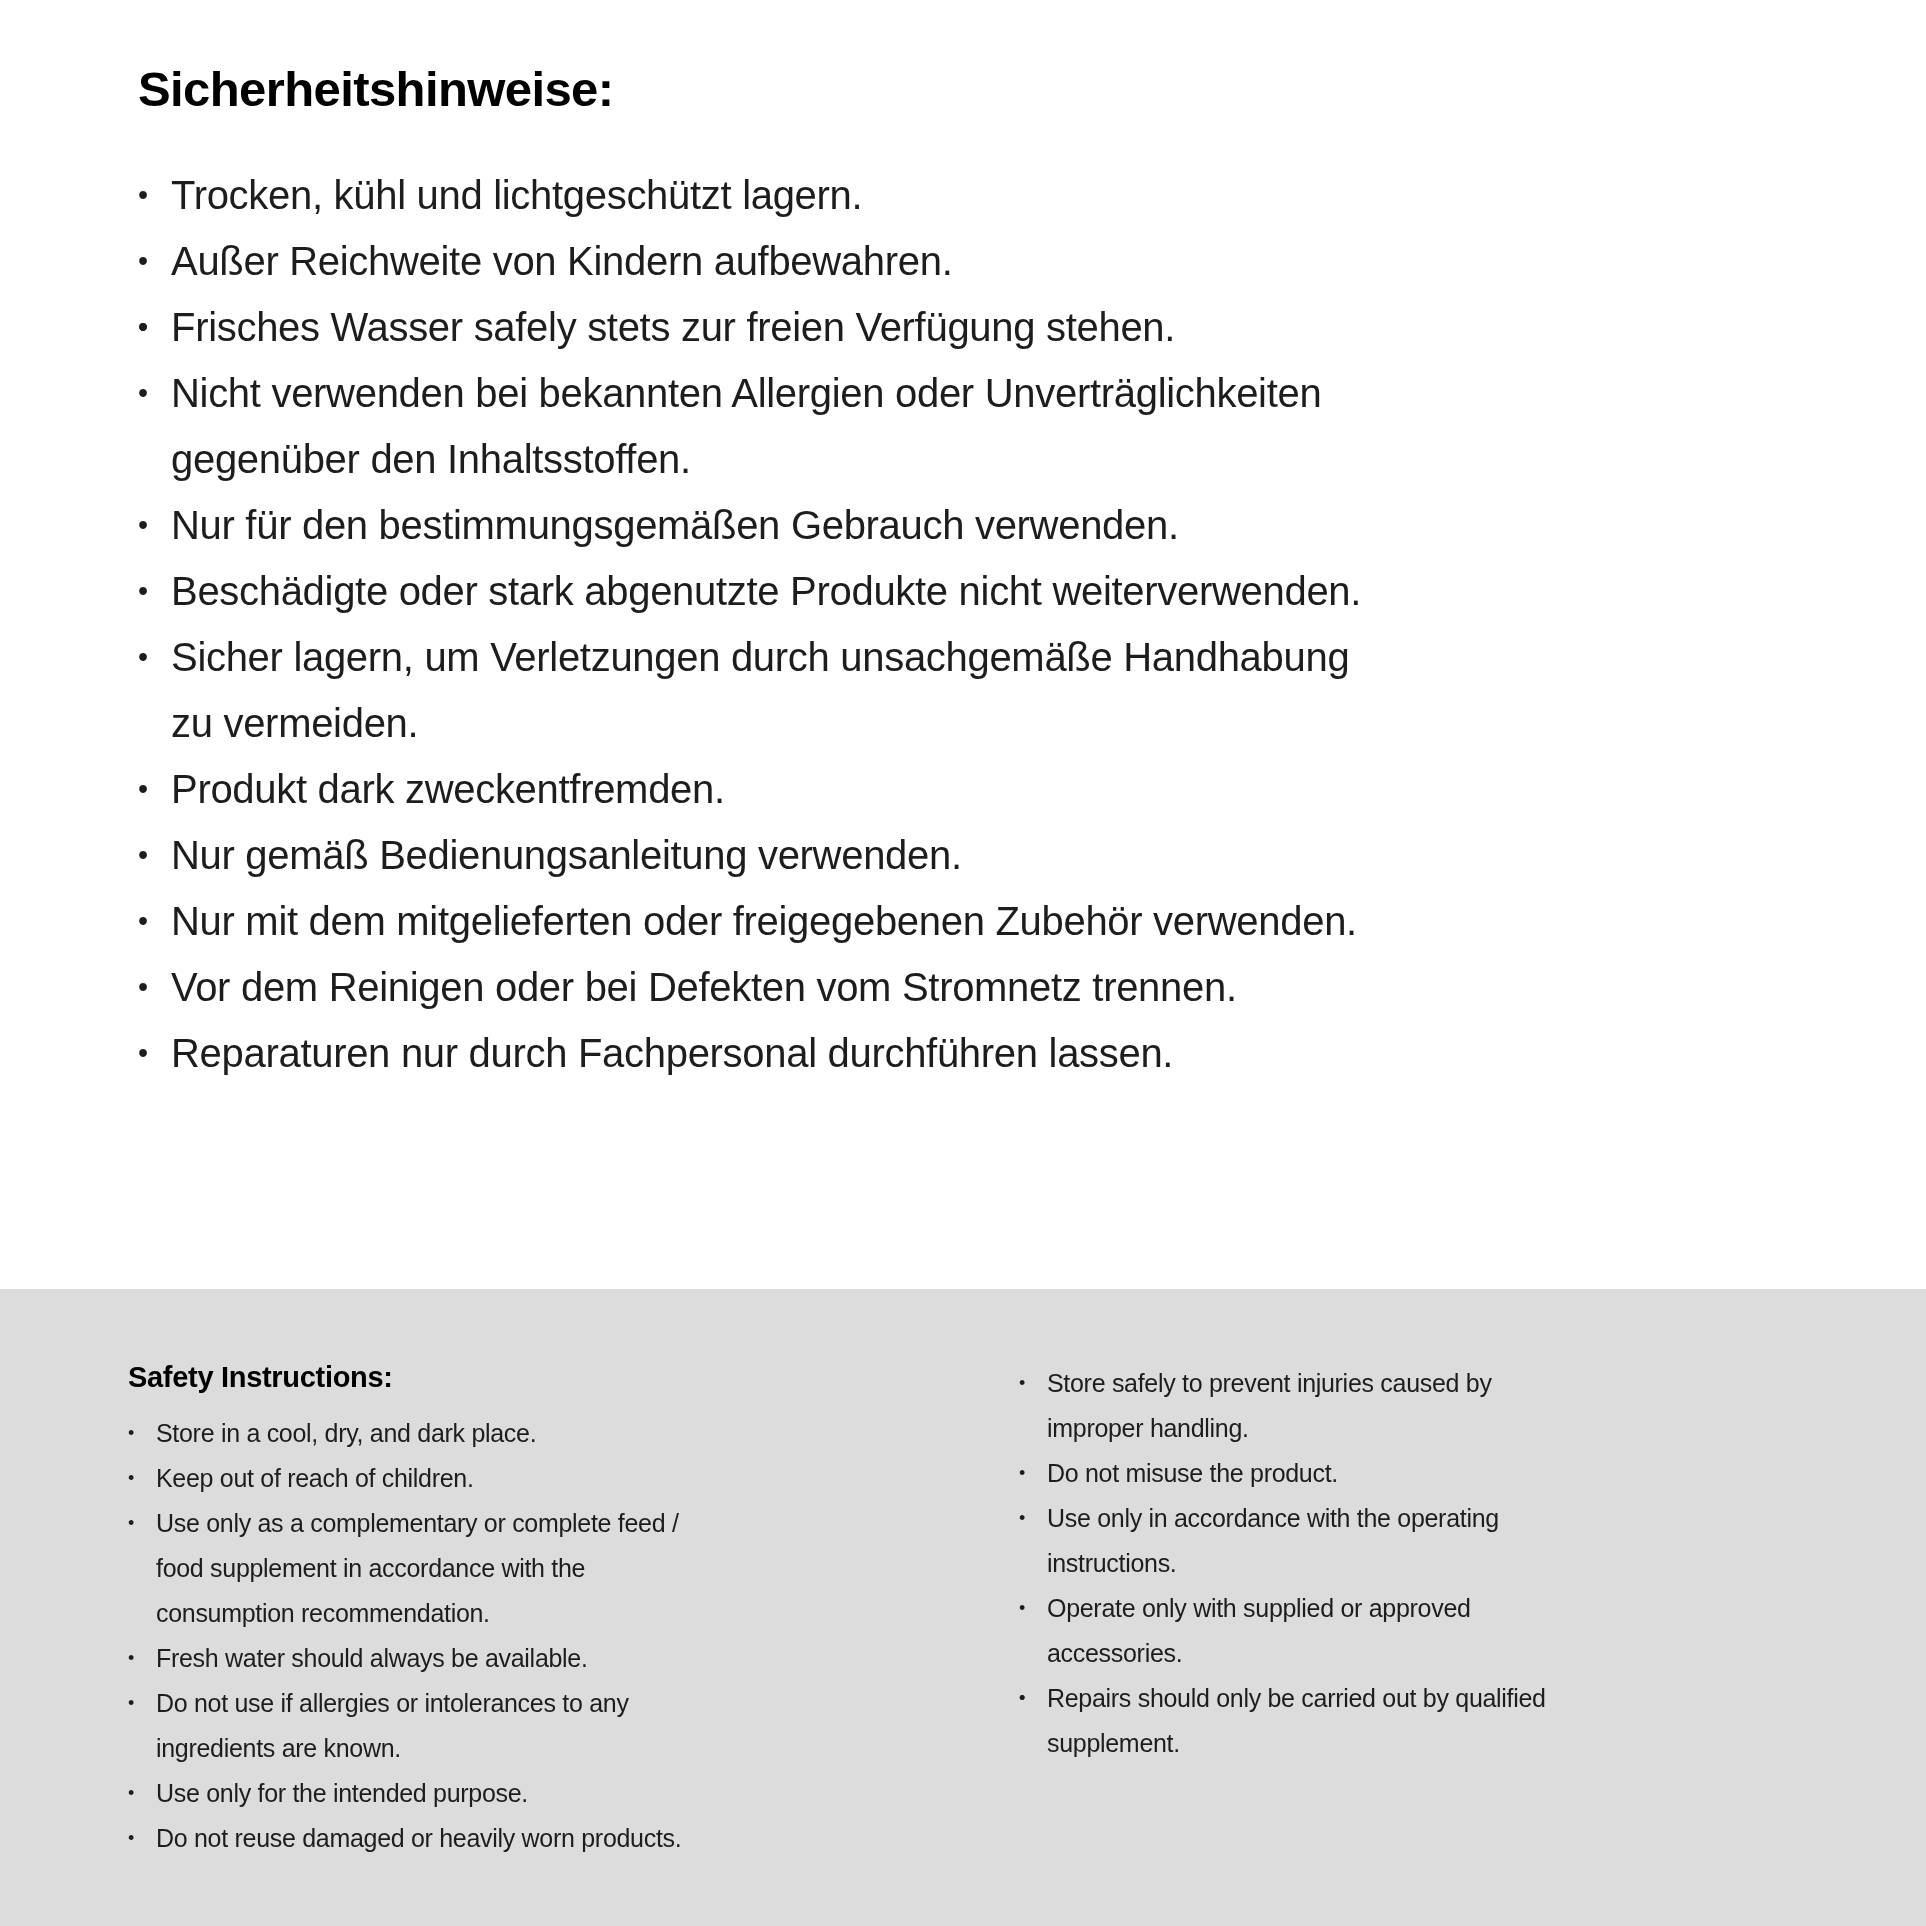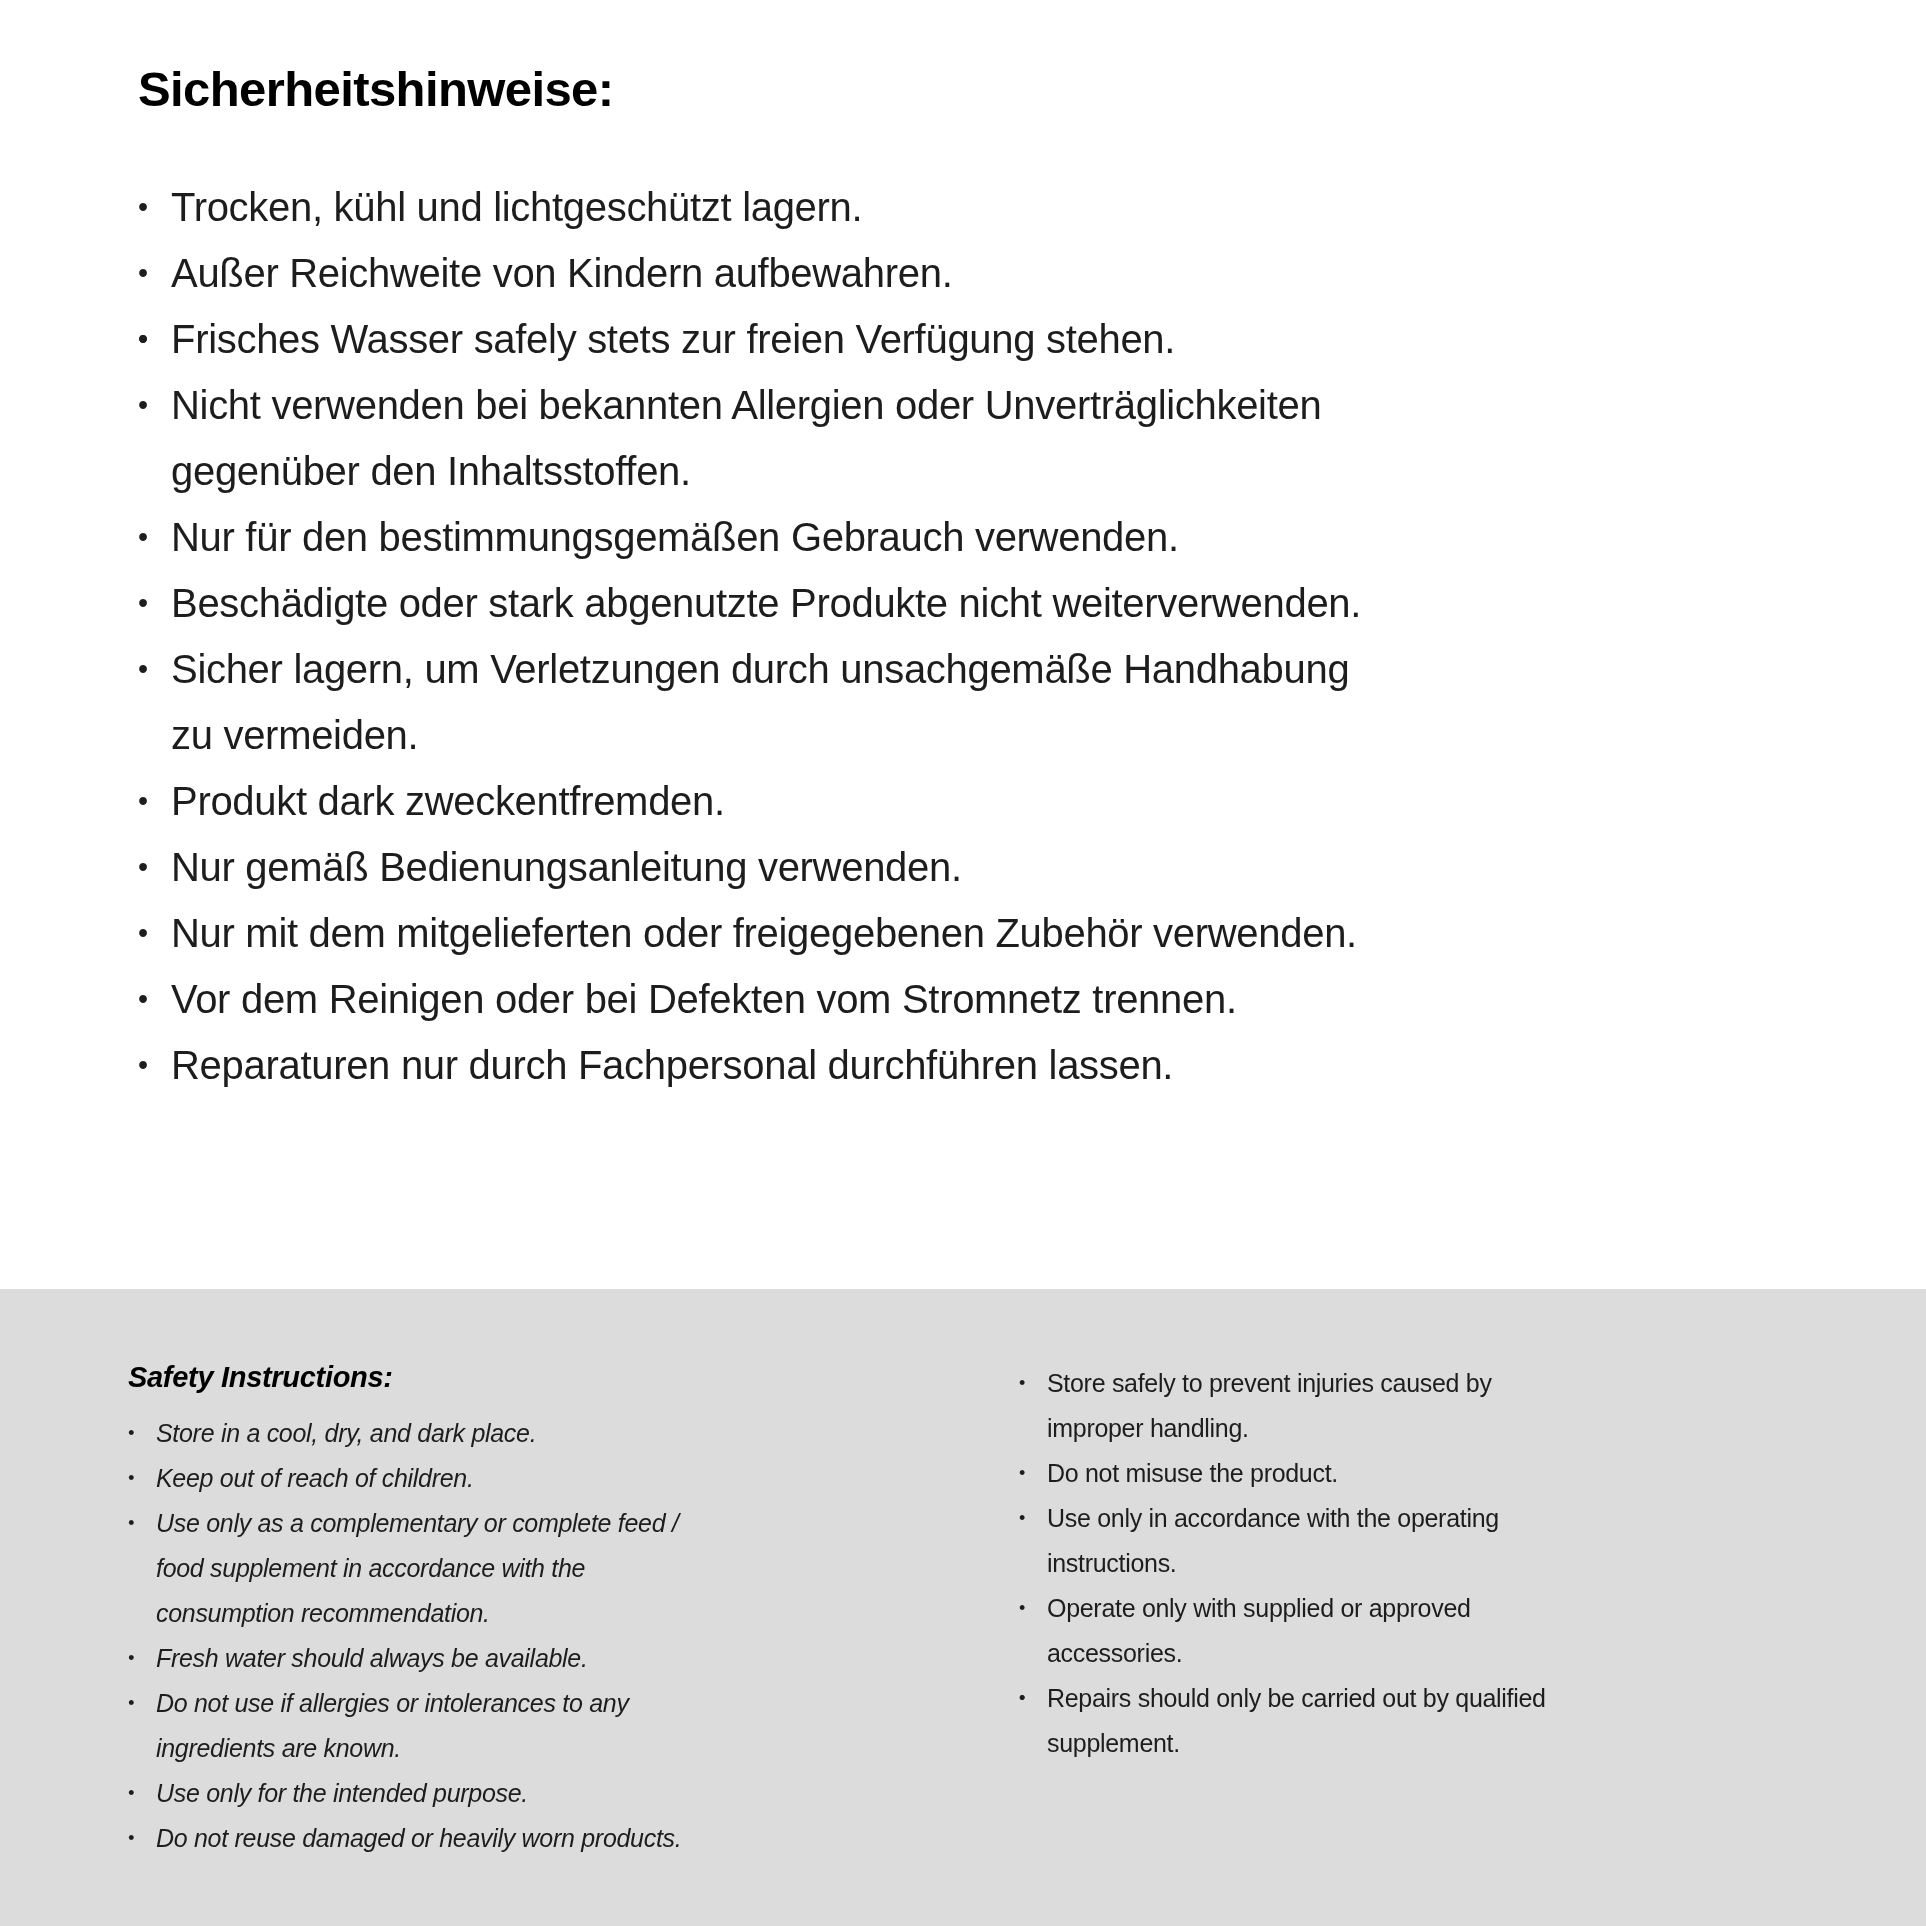--- a/index.html
+++ b/index.html
@@ -26,21 +26,21 @@
   .de-section {
     box-sizing: border-box;
     height: 1289px;
     background: #ffffff;
     padding: 61px 64px 0 138px;
   }
   .de-title {
     font-size: 49px;
     font-weight: bold;
     color: #000000;
-    margin: 0 0 57px 0;
+    margin: 0 0 45px 0;
     letter-spacing: -0.6px;
   }
   ul.bullet-list {
     list-style: none;
     margin: 0;
     padding: 0;
   }
   .de-list {
     margin-left: 35px;
     font-size: 40px;
@@ -67,21 +67,20 @@
   .en-section {
     box-sizing: border-box;
     flex: 1;
     background: #dcdcdc;
     padding: 72px 51px 0 128px;
     display: flex;
     gap: 44px;
   }
   .en-col-left {
     flex: 0 0 847px;
-    font-style: italic;
   }
   .en-col-right {
     flex: 1;
   }
   .en-title {
     font-size: 29px;
     font-weight: bold;
     color: #000000;
     margin: 0 0 16.7px 0;
     letter-spacing: -0.3px;

